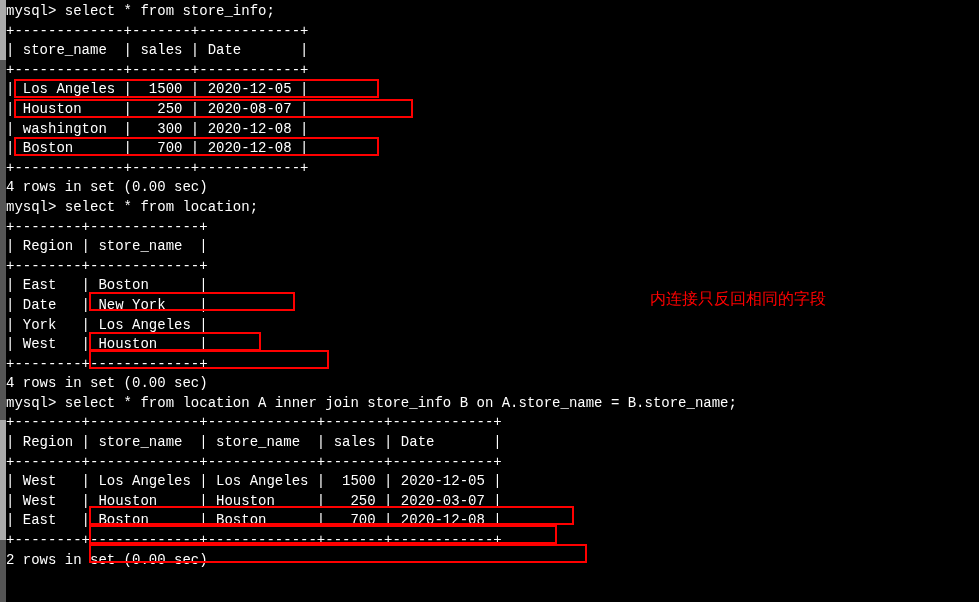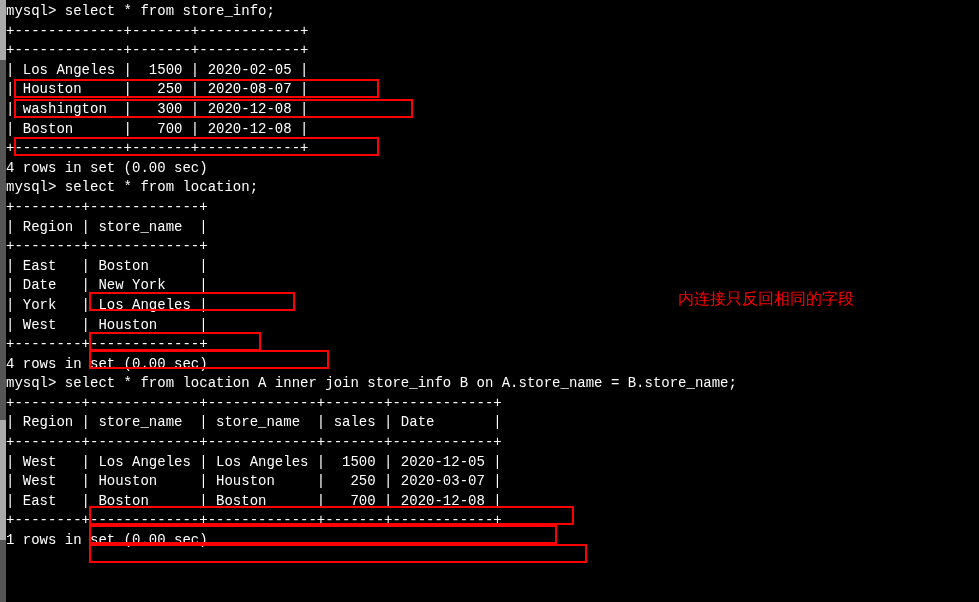--- a/index.html
+++ b/index.html
@@ -54,22 +54,23 @@
 <body>
 
 <div class="scrollbar-left">
   <div class="scrollbar-thumb" style="top:0;height:60px;"></div>
   <div class="scrollbar-thumb" style="top:420px;height:120px;"></div>
 </div>
 
 <div>
   <div class="line"><span>mysql&gt; </span><span>select * from store_info;</span></div>
   <div class="line">+-------------+-------+------------+</div>
+  <div class="line">| store_name  | sales | Date       |</div>
   <div class="line">+-------------+-------+------------+</div>
-  <div class="line">| Los Angeles |  1500 | 2020-02-05 |</div>
+  <div class="line">| Los Angeles |  1500 | 2020-12-05 |</div>
   <div class="line">| Houston     |   250 | 2020-08-07 |</div>
   <div class="line">| washington  |   300 | 2020-12-08 |</div>
   <div class="line">| Boston      |   700 | 2020-12-08 |</div>
   <div class="line">+-------------+-------+------------+</div>
   <div class="line">4 rows in set (0.00 sec)</div>
   <div class="line"></div>
 
   <div class="line"><span>mysql&gt; </span><span>select * from location;</span></div>
   <div class="line">+--------+-------------+</div>
   <div class="line">| Region | store_name  |</div>
@@ -83,24 +84,24 @@
   <div class="line"></div>
 
   <div class="line"><span>mysql&gt; </span><span>select * from location A inner join store_info B on A.store_name = B.store_name;</span></div>
   <div class="line">+--------+-------------+-------------+-------+------------+</div>
   <div class="line">| Region | store_name  | store_name  | sales | Date       |</div>
   <div class="line">+--------+-------------+-------------+-------+------------+</div>
   <div class="line">| West   | Los Angeles | Los Angeles |  1500 | 2020-12-05 |</div>
   <div class="line">| West   | Houston     | Houston     |   250 | 2020-03-07 |</div>
   <div class="line">| East   | Boston      | Boston      |   700 | 2020-12-08 |</div>
   <div class="line">+--------+-------------+-------------+-------+------------+</div>
-  <div class="line">1 rows in set (0.00 sec)</div>
+  <div class="line">2 rows in set (0.00 sec)</div>
 </div>
 
-<div class="annotation" style="left:678px;top:288px;">内连接只反回相同的字段</div>
+<div class="annotation" style="left:650px;top:288px;">内连接只反回相同的字段</div>
 
 <div class="red-box" style="left:14px;top:79px;width:365px;height:19px;"></div>
 <div class="red-box" style="left:14px;top:99px;width:399px;height:19px;"></div>
 <div class="red-box" style="left:14px;top:137px;width:365px;height:19px;"></div>
 
 <div class="red-box" style="left:89px;top:292px;width:206px;height:19px;"></div>
 <div class="red-box" style="left:89px;top:332px;width:172px;height:19px;"></div>
 <div class="red-box" style="left:89px;top:350px;width:240px;height:19px;"></div>
 
 <div class="red-box" style="left:89px;top:506px;width:485px;height:19px;"></div>

